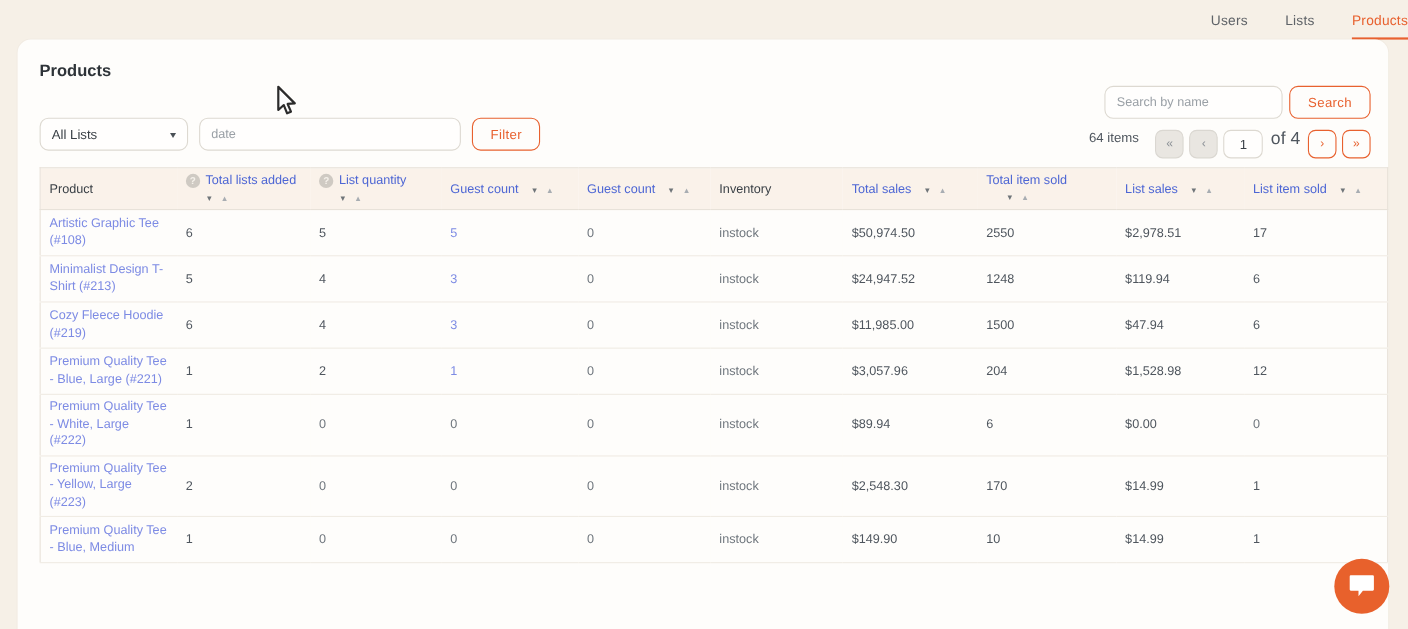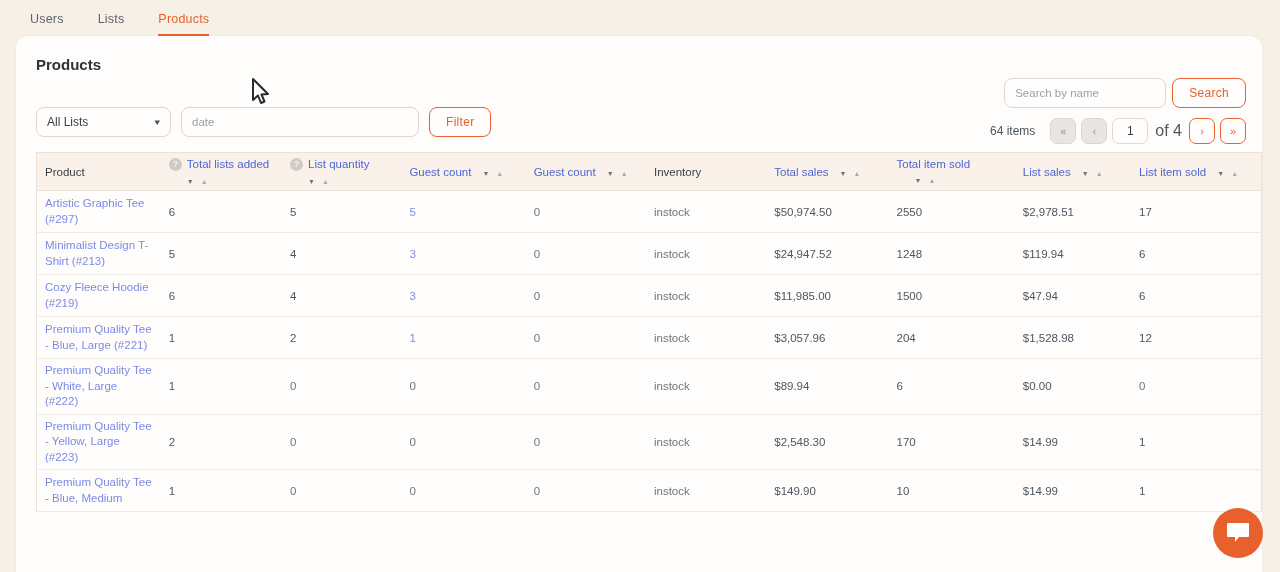--- a/index.html
+++ b/index.html
@@ -4,21 +4,21 @@
 <style>
   * { margin:0; padding:0; box-sizing:border-box; }
   html,body { width:1280px; height:572px; overflow:hidden; }
   body {
     font-family:"Liberation Sans", sans-serif;
     background:#f6f0e7;
     color:#3a4046;
     position:relative;
   }
   
-  .tabs { display:flex; gap:34px; padding:12px 0 0 30px; height:36px; }
+  .tabs { display:flex; gap:34px; padding:12px 0 0 30px; height:36px;justify-content:flex-end; }
   .tab { font-size:12.5px; color:#5f6368; cursor:pointer; padding-bottom:8px; border-bottom:2px solid transparent; letter-spacing:.2px; }
   .tab.active { color:#e8612f; border-bottom-color:#e8612f; }
   
   .card {
     position:absolute; left:16px; right:18px; top:36px; bottom:-20px;
     background:#fefdfb; border-radius:12px 12px 0 0;
     box-shadow:0 0 0 1px rgba(0,0,0,0.02);
     padding:20px 0 0 20px;
   }
   .page-title { font-size:15px; font-weight:bold; color:#2e3338; margin-bottom:4px; }
@@ -40,21 +40,21 @@
     width:135px; height:30px; border:1px solid #ddd9d1; border-radius:8px;
     background:#fffefd; display:flex; align-items:center; justify-content:space-between;
     padding:0 10px; font-size:12px; color:#3a4046; cursor:pointer;
   }
   .chevron { font-size:11px; color:#4a5056; transform:scaleY(.8); }
   .date-input {
     width:238px; height:30px; border:1px solid #ddd9d1; border-radius:8px;
     background:#fffefd; padding:0 10px; font-size:11.5px; color:#3a4046;
     font-family:"Liberation Sans", sans-serif; outline:none;
   }
-  .pagination { position:absolute; top:82px; right:16px; display:flex; gap:5px; align-items:center; }
+  .pagination { position:absolute; top:82px; right:16px; display:flex; gap:5px; }
   .items-count { font-size:12px; color:#4f565e; margin-right:10px; }
   .pg-btn {
     width:26px; height:26px; border-radius:7px; font-size:11px; line-height:24px; text-align:center; cursor:pointer;
     font-family:"Liberation Sans", sans-serif;
   }
   .pg-btn.disabled { background:#e9e6e1; border:1px solid #dad7d1; color:#8b9096; }
   .pg-btn.enabled { background:transparent; border:1px solid #e8612f; color:#e8612f; }
   .pg-input {
     width:36px; height:26px; border:1px solid #ddd9d1; border-radius:7px; background:#fffefd;
     text-align:center; font-size:12px; color:#3a4046; outline:none;
@@ -207,21 +207,21 @@
             <th>
               <div class="th-line1">
                 <span class="th-label sortable">List item sold</span>
                 <span style="margin-left: 6px;"><span class="arr down">▼</span><span class="arr up">▲</span></span>
               </div>
             </th>
           </tr>
         </thead>
       <tbody id="table-body">
           <tr>
-            <td><a class="plink">Artistic Graphic Tee (#297)</a></td>
+            <td><a class="plink">Artistic Graphic Tee (#108)</a></td>
             <td class="cell-num">6</td>
             <td class="cell-num">5</td>
             <td><span class="count-link">5</span></td>
             <td class="cell-grey">0</td>
             <td class="cell-grey">instock</td>
             <td class="cell-num">$50,974.50</td>
             <td class="cell-num">2550</td>
             <td class="cell-num">$2,978.51</td>
             <td class="cell-num">17</td>
           </tr>

